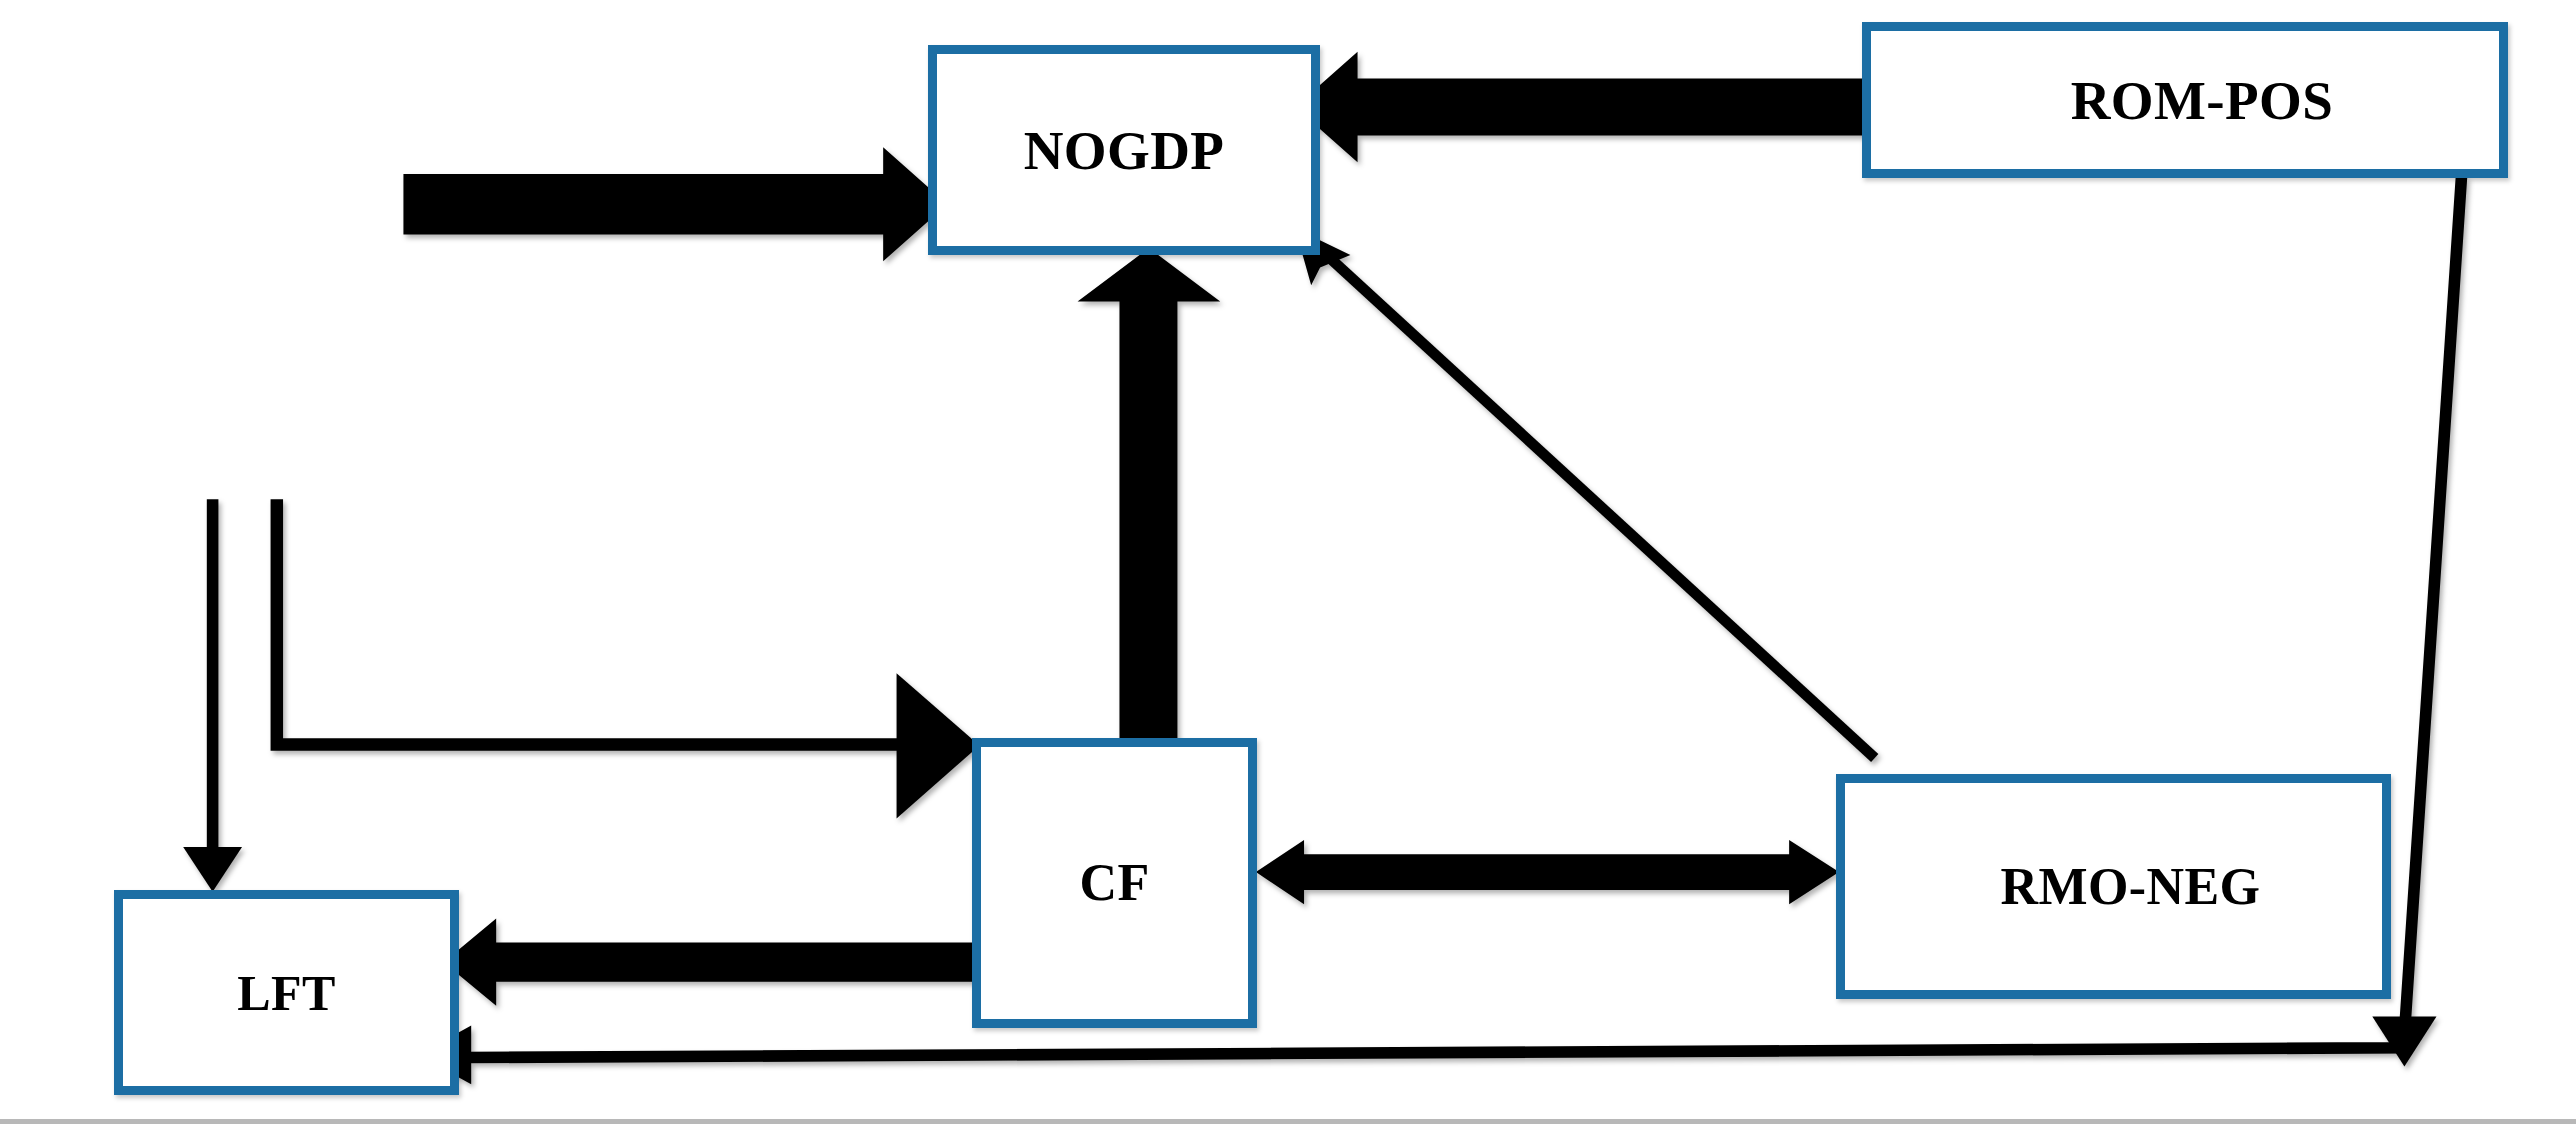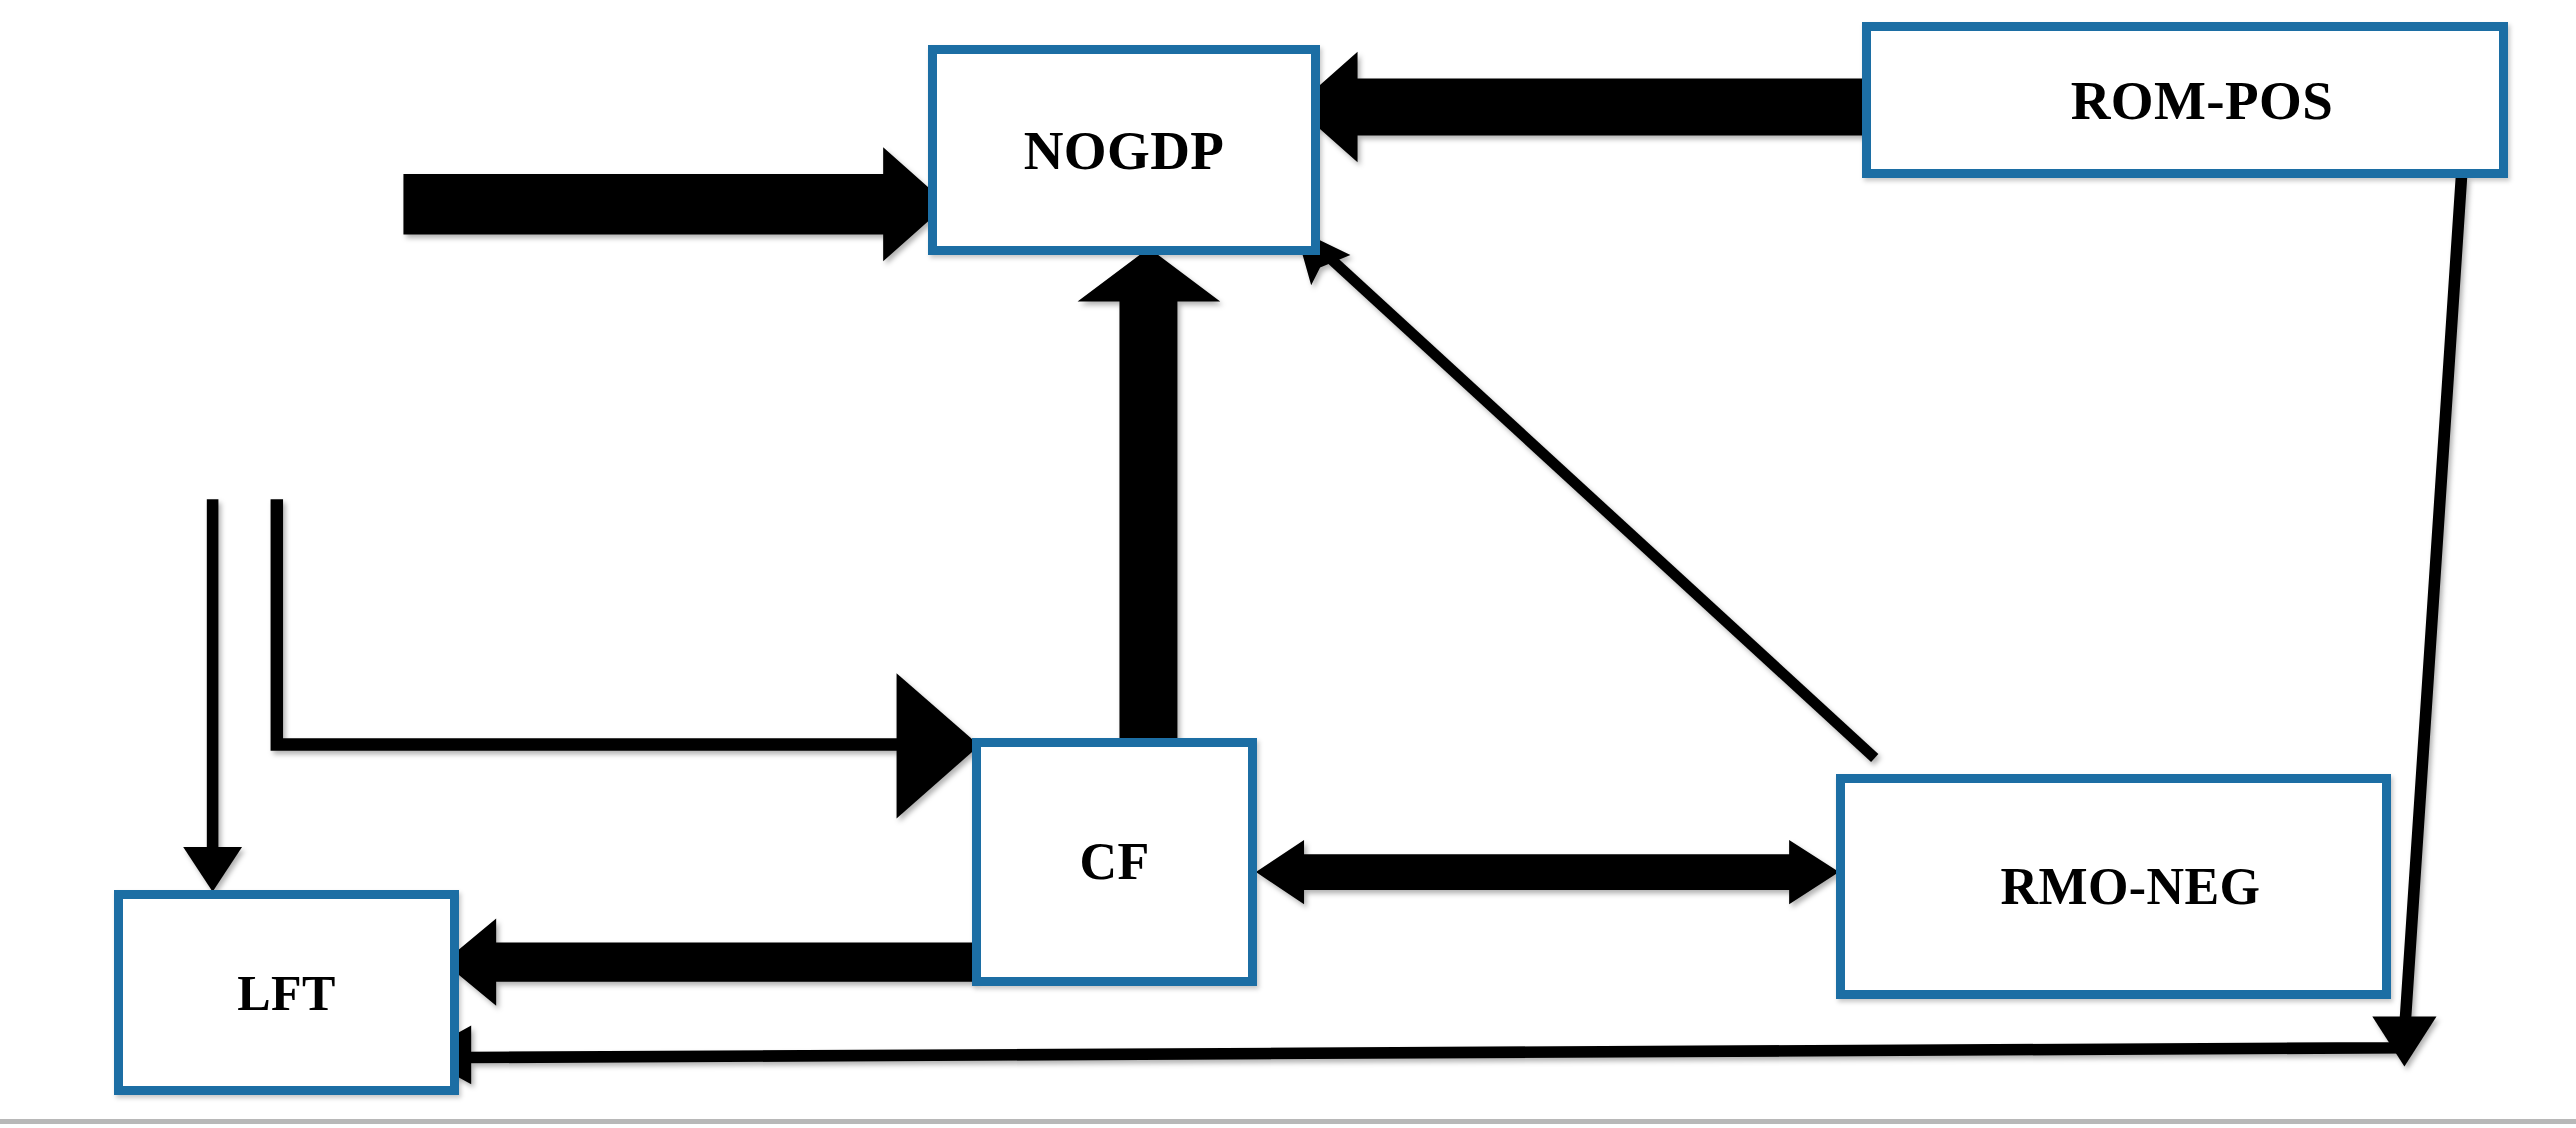--- a/index.html
+++ b/index.html
@@ -27,21 +27,21 @@
     font-weight:bold;
     color:#000000;
     letter-spacing:0.4px;
     line-height:1;
   }
   .node.center .label{text-align:center;}
   .node.leftish .label{text-align:center;padding-left:34px;}
   #n-rmo     {left:118px; top:129px;  width:288px; height:370px;}
   #n-nogdp   {left:928px;top:45px;   width:392px; height:210px;}
   #n-rompos  {left:1862px;top:22px;   width:646px; height:156px;}
-  #n-cf      {left:972px;top:738px;  width:285px; height:248px;}
+  #n-cf      {left:972px;top:738px;  width:285px; height:290px;}
   #n-rmoneg  {left:1836px;top:774px;  width:555px; height:225px;}
   #n-lft     {left:114px; top:890px;  width:345px; height:205px;}
   #n-rmo     .label{font-size:54px;}
   #n-nogdp   .label{font-size:55px;}
   #n-rompos  .label{font-size:55px;}
   #n-cf      .label{font-size:52px;}
   #n-rmoneg  .label{font-size:52px;}
   #n-lft     .label{font-size:50px;}
   .baseline{
     position:absolute;left:0;top:1119px;width:2576px;height:4.5px;

